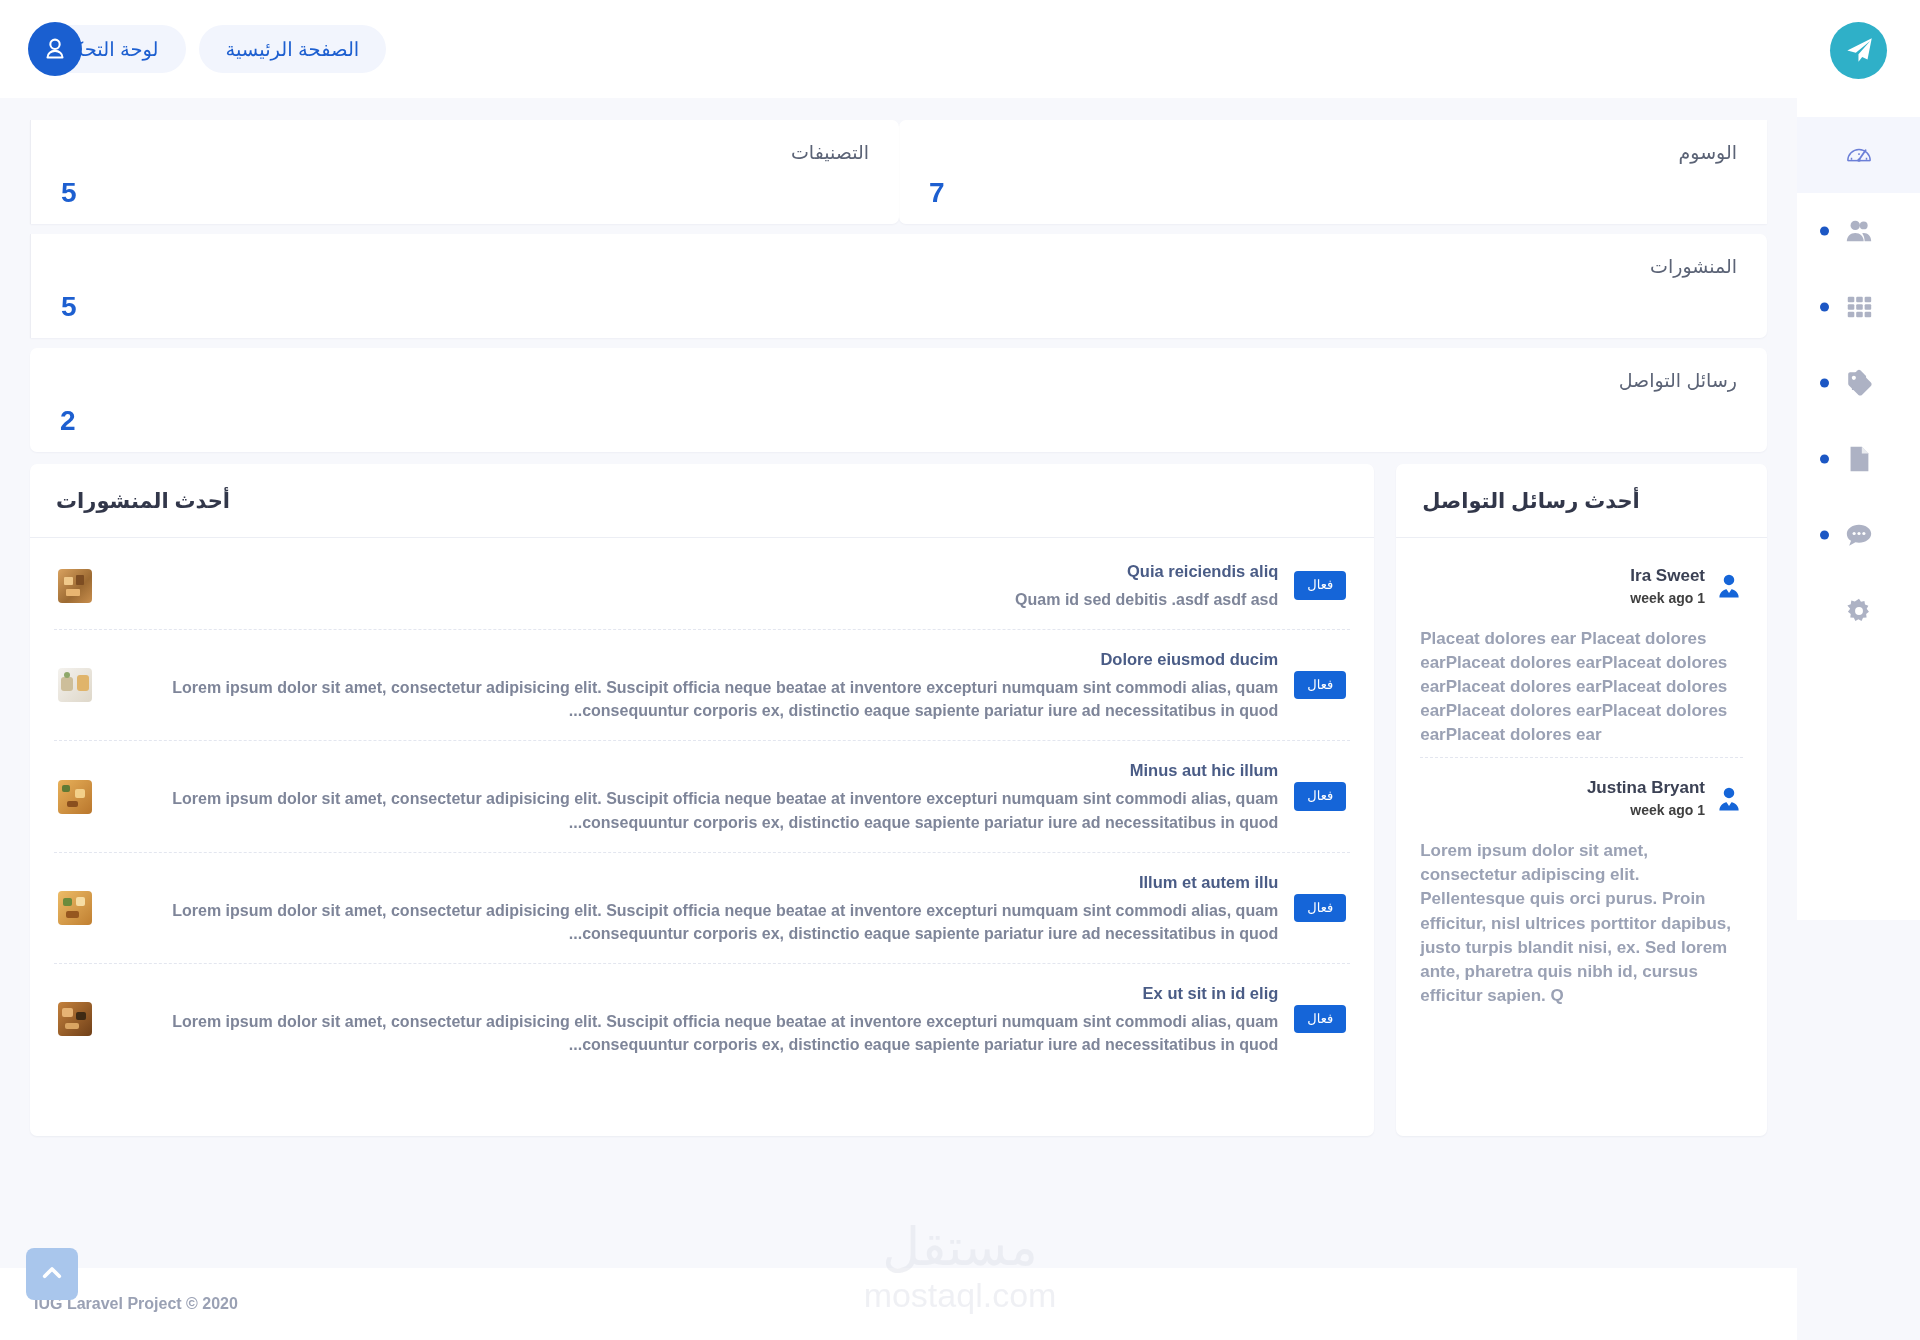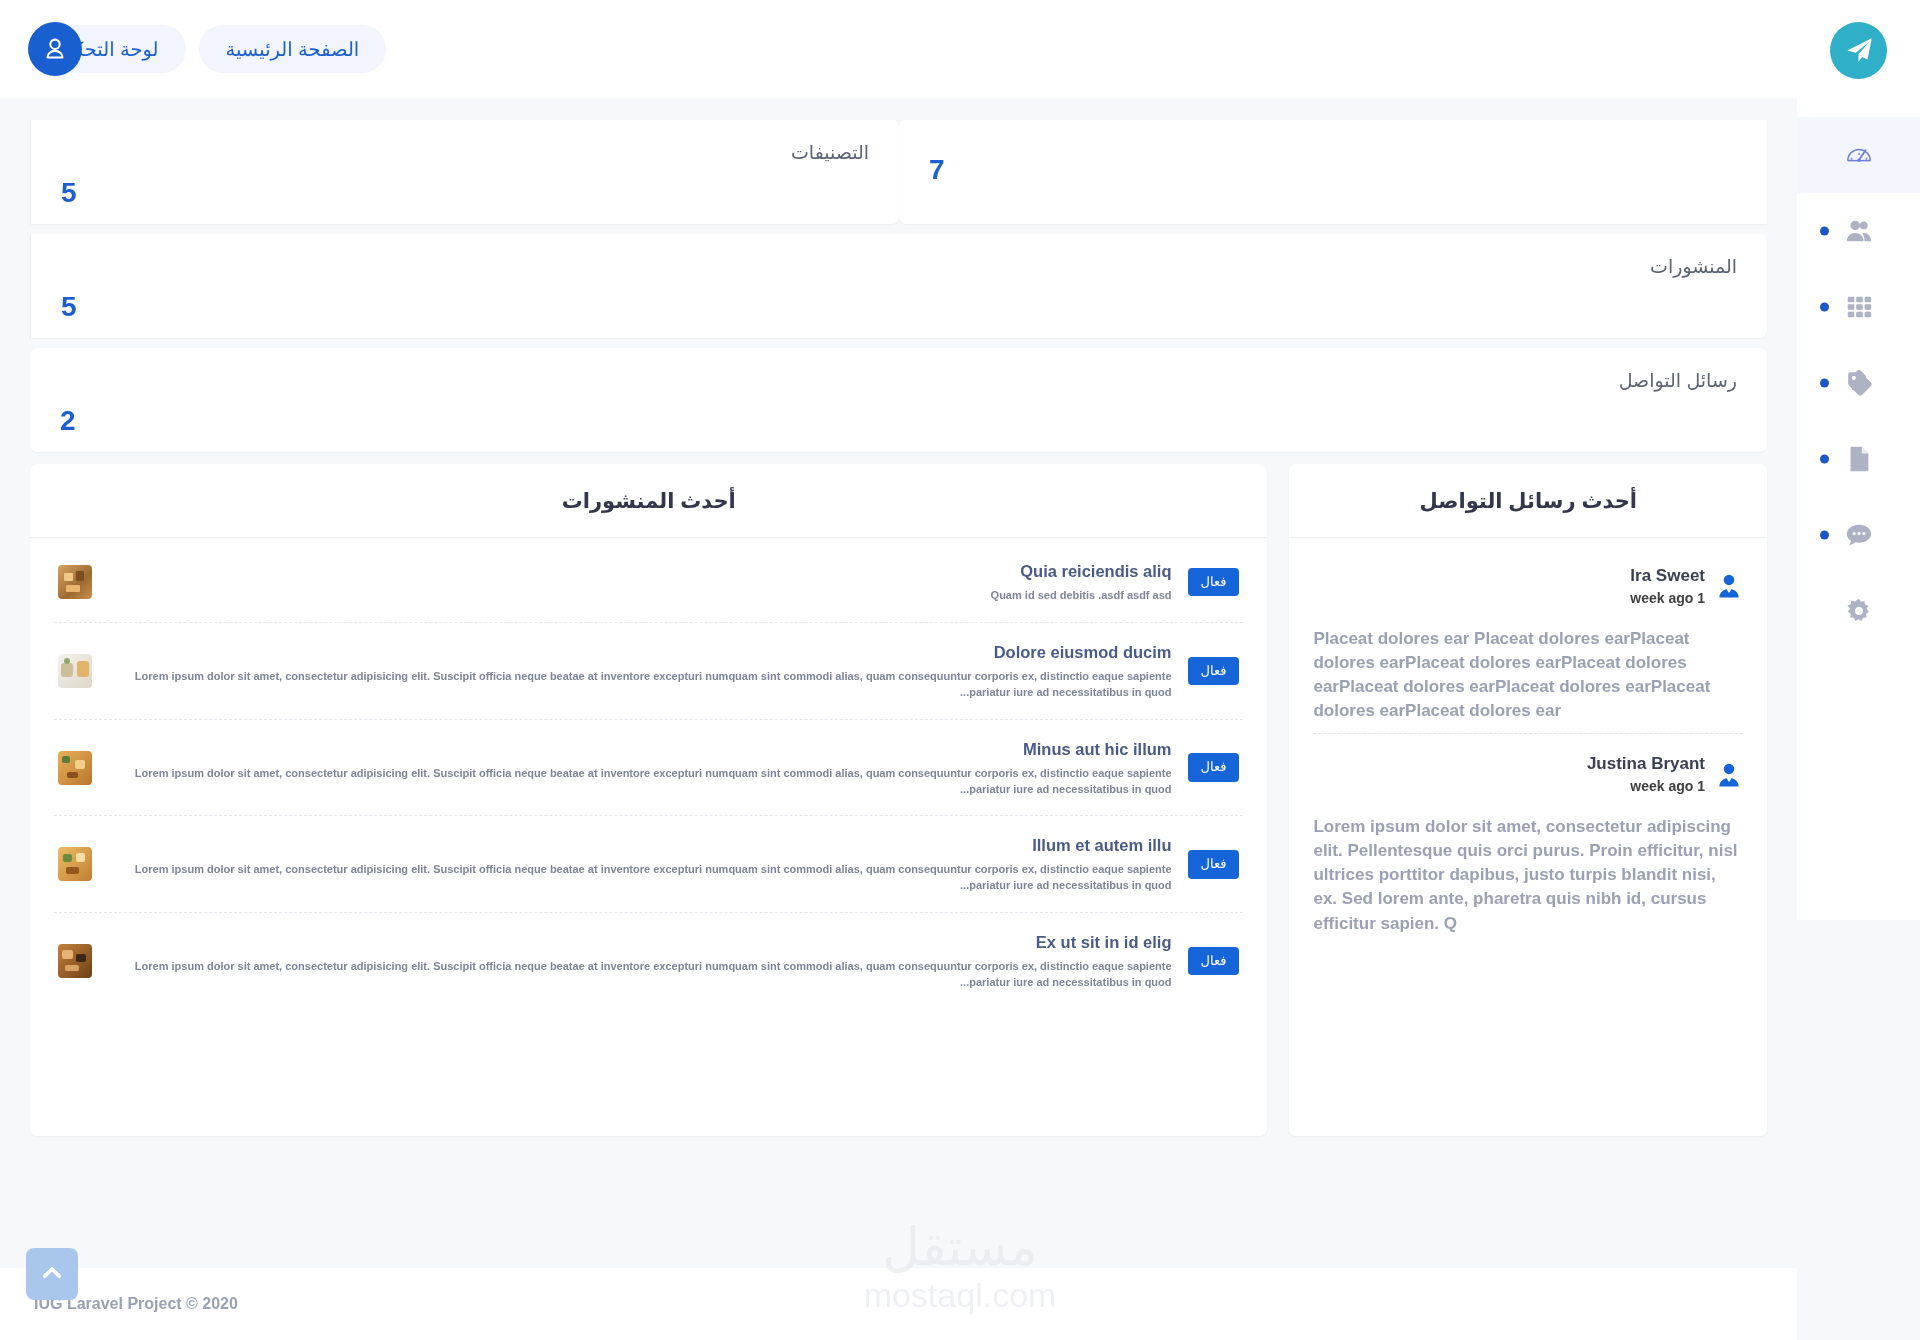--- a/index.html
+++ b/index.html
@@ -92,21 +92,21 @@
   
   .panels { display: flex; gap: 22px; margin-top: 12px; align-items: flex-start; }
   .panel {
     background: #fff; border-radius: 7px;
     box-shadow: 0 1px 2px rgba(20,30,80,0.05);
     overflow: hidden;
   }
   .panel.messages { width: 550px; min-height: 672px; }
   .panel.posts { flex: 1 1 auto; min-height: 672px; }
   .panel-head {
-    height: 74px; display: flex; align-items: center; justify-content: center;
+    height: 74px; display: flex; align-items: center; justify-content: flex-end;
     padding: 0 26px; border-bottom: 1px solid #eceef4;
   }
   .panel-title { font-size: 21px; color: #32374a; line-height: 1.2; }
 
   
   .msg-list { padding: 8px 24px 20px 24px; }
   .msg { padding: 18px 0 10px 0; border-bottom: 1px dashed #e3e6ef; }
   .msg:last-child { border-bottom: none; }
   .msg-head { display: flex; align-items: center; justify-content: flex-start; gap: 10px; }
   .msg-avatar { width: 28px; height: 28px; flex: 0 0 28px; }
@@ -127,21 +127,21 @@
   }
   .post:last-child { border-bottom: none; }
   .post-thumb {
     width: 34px; height: 34px; flex: 0 0 34px; border-radius: 4px;
     overflow: hidden; position: relative; background: #c8a06a;
   }
   .post-thumb i { position: absolute; display: block; border-radius: 1px; }
   .post-main { flex: 1 1 auto; min-width: 0; text-align: right; }
   .post-title { font-size: 16.5px; font-weight: 700; color: #4a5c86; line-height: 1.45; }
   .post-excerpt {
-    font-size: 11px; font-weight: 700; color: #7e8599;
+    font-size: 16px; font-weight: 700; color: #7e8599;
     line-height: 1.45; margin-top: 4px;
   }
   .badge {
     flex: 0 0 auto; background: #1565d8; color: #fff;
     font-size: 13px; border-radius: 4px; padding: 7px 13px;
     line-height: 1.1; cursor: pointer; border: none; white-space: nowrap;
   }
 
   
   .footer {
@@ -287,20 +287,21 @@
     <div class="topbar-links">
       <button class="pill">الصفحة الرئيسية</button>
       <button class="pill">لوحة التحكم</button>
     </div>
   </header>
 
   <main class="content">
 
     <div class="stat-row joined">
       <div class="stat-card half">
+        <div class="stat-label">الوسوم</div>
         <div class="stat-value">7</div>
       </div>
       <div class="stat-card half">
         <div class="stat-label">التصنيفات</div>
         <div class="stat-value">5</div>
       </div>
     </div>
 
     <div class="stat-row joined">
       <div class="stat-card half">

